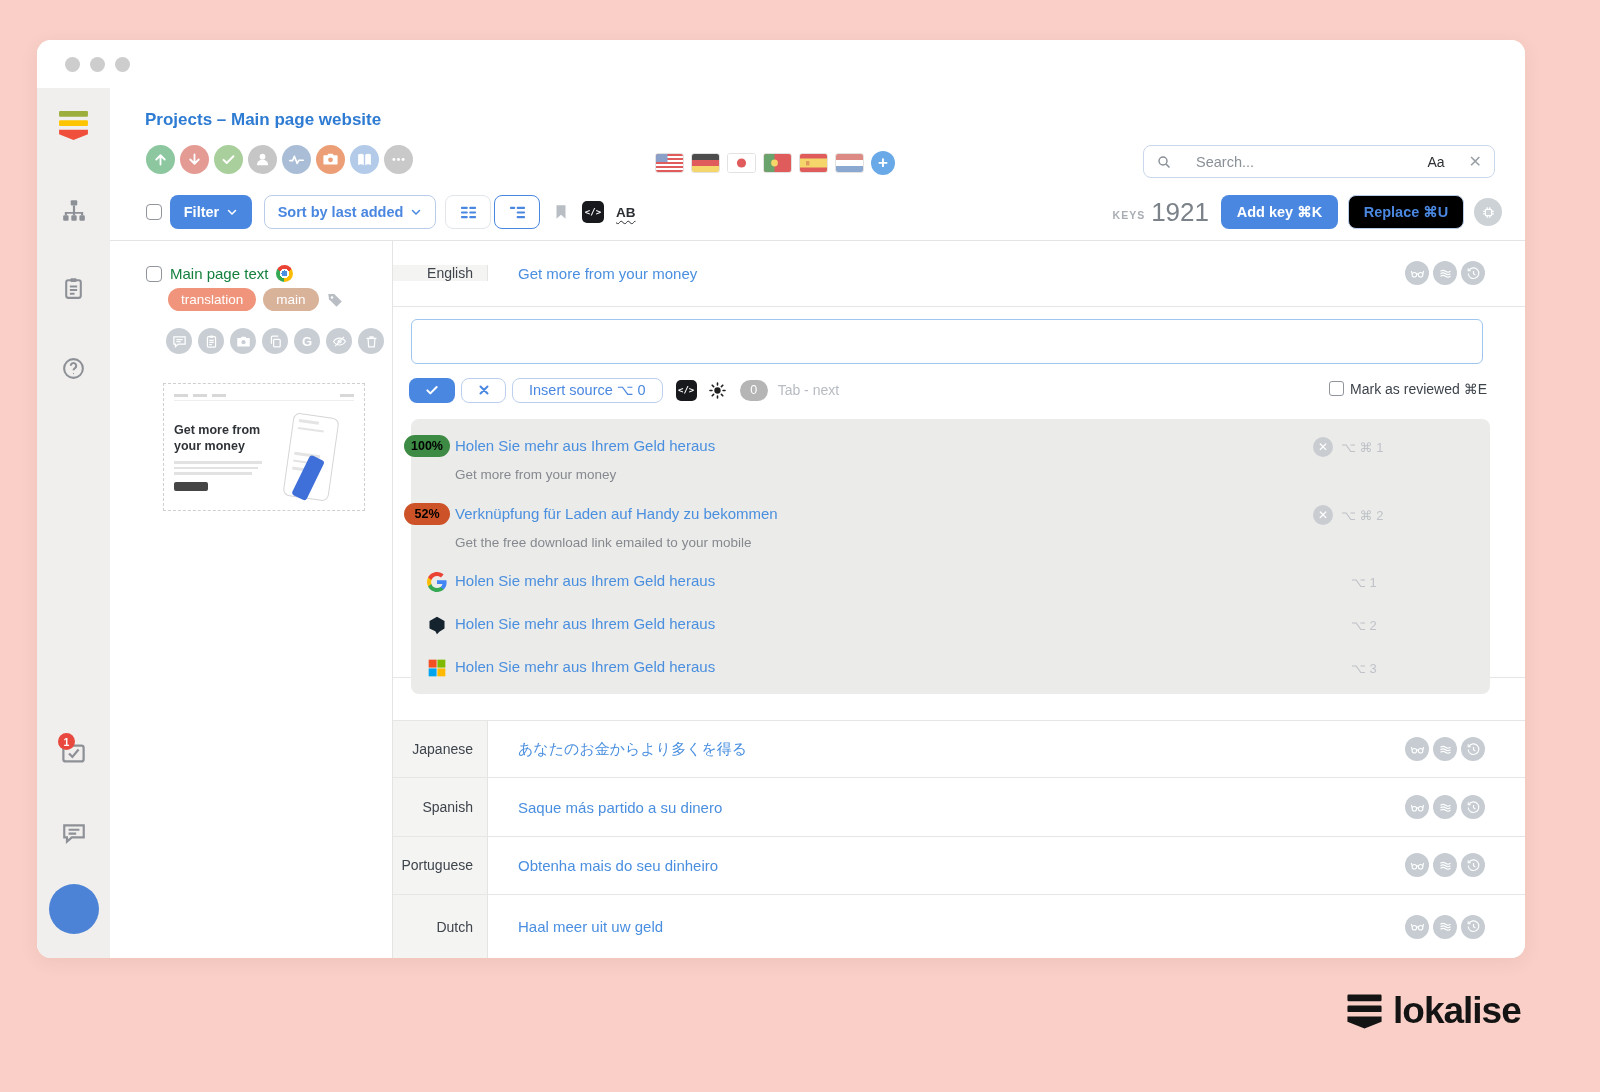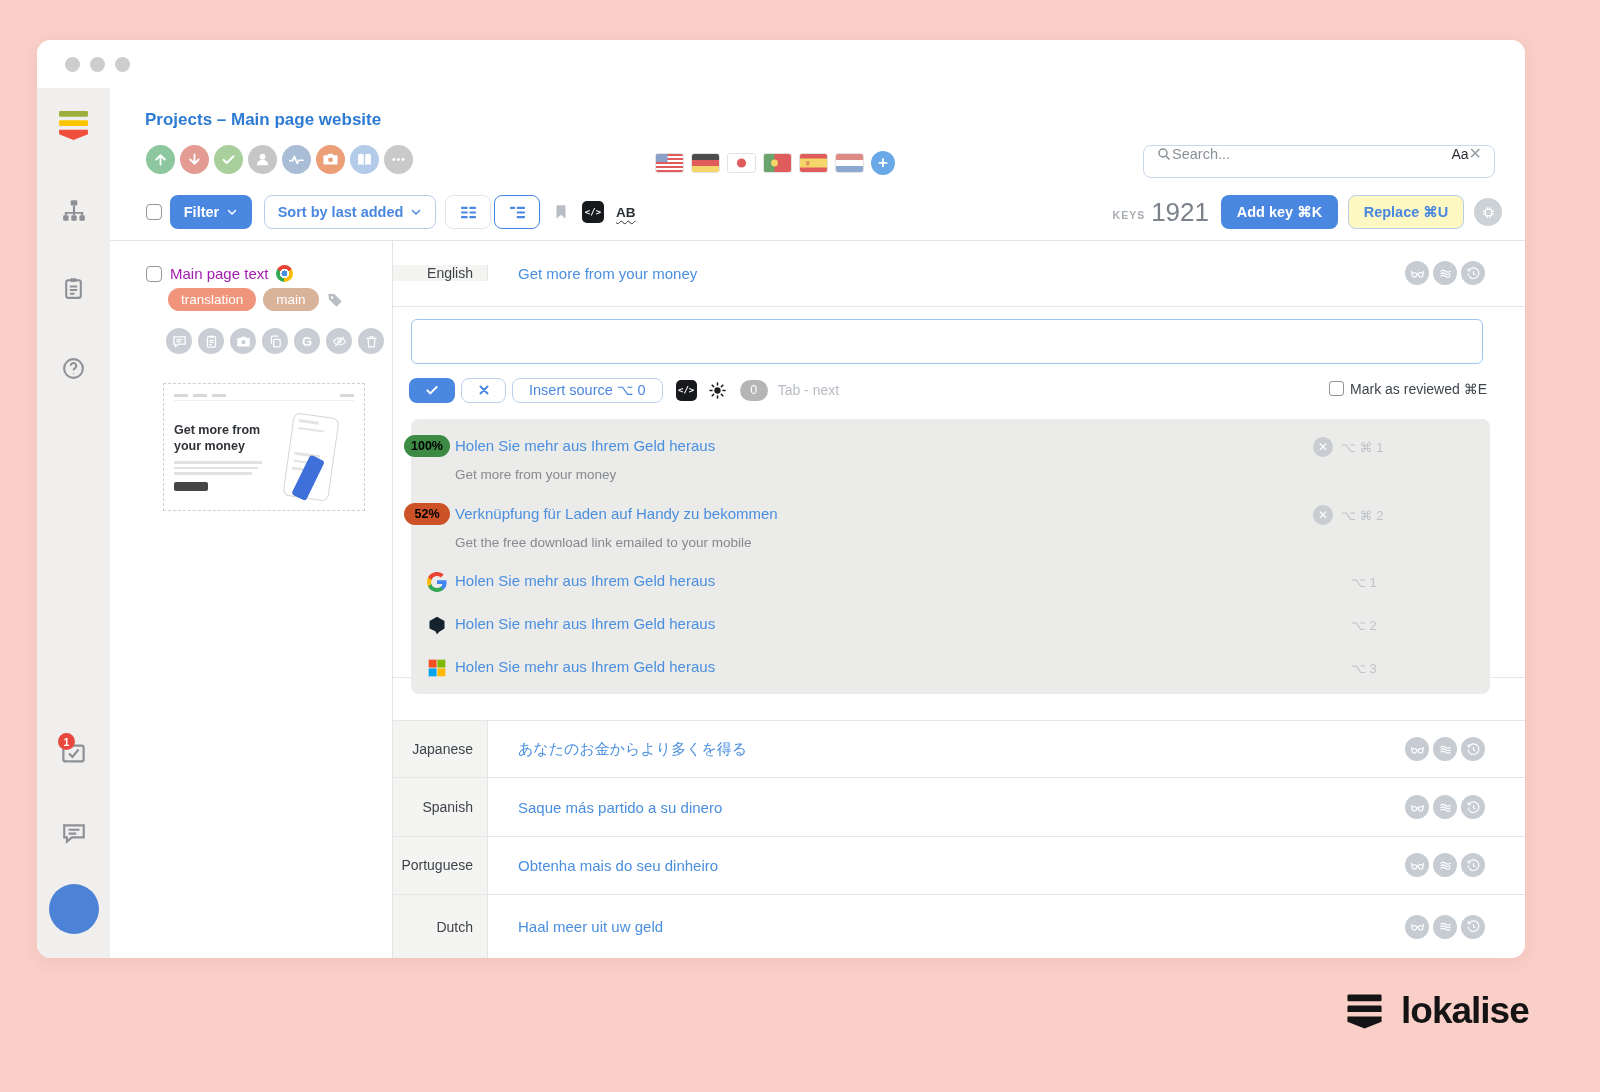--- a/index.html
+++ b/index.html
@@ -35,21 +35,21 @@
   .c-gray   { background:#c6c6c6; } .c-bluegray { background:#a9bdd6; } .c-orange { background:#ec9f77; }
   .c-blue   { background:#b3cbe8; } .c-gray2 { background:#c9c9c9; }
 
   .flag-row { position:absolute; left:545px; top:63px; display:flex; gap:7px; align-items:center; }
   .flag { width:29px; height:20px; border-radius:3px; border:1px solid #e4e2e0; overflow:hidden; background:#fff; }
   .flag svg { display:block; width:27px; height:18px; }
   .add-lang { width:24px; height:24px; border-radius:50%; background:#6aa9e8; color:#fff;
               display:flex; align-items:center; justify-content:center; font-size:17px; font-weight:bold; }
 
   .search-box { position:absolute; left:1033px; top:57px; width:352px; height:33px; background:#fff;
-                border:1px solid #c9d7ec; border-radius:8px; display:flex; align-items:flex-start; padding:0 12px; gap:0; }
+                border:1px solid #c9d7ec; border-radius:8px; display:flex; align-items:center; padding:0 12px; gap:24px; }
   .search-box input { border:none; outline:none; flex:1; font-size:14.5px; color:#3c424a; font-family:inherit; background:transparent; }
   .search-box input::placeholder { color:#8a9097; }
   .search-aa { font-size:14px; color:#2c2f33; }
   .search-x  { font-size:16px; color:#9aa0a6; line-height:1; }
 
   .toolbar { position:absolute; left:36px; top:107px; height:34px; display:flex; align-items:center; }
   .cb { width:16px; height:16px; border:1.6px solid #90959c; border-radius:4px; background:#fff; flex:none; }
   .btn { height:34px; border-radius:8px; display:inline-flex; align-items:center; justify-content:center;
          font-size:14.5px; font-weight:bold; gap:7px; }
   .btn-filter { width:82px; background:#4a87e0; color:#fff; margin-left:8px; }
@@ -62,30 +62,30 @@
   .tool-ic { margin-left:12px; display:flex; align-items:center; }
   .code-chip { width:22px; height:22px; background:#17191c; border-radius:5px; color:#fff;
                font-family:"DejaVu Sans Mono", monospace; font-size:9px; font-weight:bold;
                display:flex; align-items:center; justify-content:center; }
   .ab-mark { font-size:13.5px; font-weight:bold; color:#2c2f33; text-decoration:underline wavy 1px #2c2f33; text-underline-offset:3px; }
 
   .toolbar-right { position:absolute; right:23px; top:107px; height:34px; display:flex; align-items:center; }
   .keys-label { font-size:10.5px; letter-spacing:1px; color:#a8adb3; margin-right:6px; margin-top:6px;font-weight:bold; }
   .keys-count { font-size:26px; color:#7c828a; margin-right:12px; }
   .btn-addkey { width:117px; background:#4a87e0; color:#fff; }
-  .btn-replace { width:116px; background:#fef9c3; border:1px solid #b9cdea; color:#4a87e0; margin-left:10px; }
+  .btn-replace { width:116px; background:#000000; border:1px solid #b9cdea; color:#4a87e0; margin-left:10px; }
   .gear-circle { width:28px; height:28px; border-radius:50%; background:#cdd2d7; margin-left:10px;
                  display:flex; align-items:center; justify-content:center; }
 
   .h-divider { position:absolute; left:0; top:152px; right:0; height:1px; background:#e4e4e4; }
 
   
   .key-panel { position:absolute; left:0; top:153px; width:282px; bottom:0; background:#fff; }
   .key-head { position:absolute; left:36px; top:24px; display:flex; align-items:center; gap:8px; }
-  .key-name { font-size:15px; color:#a21caf; }
+  .key-name { font-size:15px; color:#15803d; }
   .chrome-icon { width:17px; height:17px; border-radius:50%; flex:none;
       background: radial-gradient(circle at center, #4a90e2 0 3px, #fff 3px 4.6px, rgba(0,0,0,0) 4.6px),
                   conic-gradient(from 60deg, #fbbc05 0 120deg, #34a853 120deg 240deg, #ea4335 240deg 360deg); }
   .tag-row { position:absolute; left:58px; top:47px; display:flex; align-items:center; gap:7px; }
   .tag-pill { height:23px; border-radius:12px; padding:0 13px; color:#fff; font-size:13.5px;
               display:flex; align-items:center; }
   .tag-translation { background:#f0947b; }
   .tag-main { background:#d9b29a; }
   .key-icons { position:absolute; left:56px; top:87px; display:flex; gap:6px; }
   .key-ic { width:26px; height:26px; border-radius:50%; background:#c9ced4; display:flex; align-items:center; justify-content:center; }
@@ -153,21 +153,21 @@
   .m-green { background:#3c8a43; } .m-orange { background:#cd5227; }
   .sugg-text { position:absolute; left:44px; font-size:15px; color:#4a8fdf; white-space:nowrap; }
   .sugg-sub { position:absolute; left:44px; font-size:13.5px; color:#85898f; white-space:nowrap; }
   .sugg-x { position:absolute; width:20px; height:20px; border-radius:50%; background:#c9cdd2;
             display:flex; align-items:center; justify-content:center; color:#fff; font-size:12px; }
   .sugg-short { position:absolute; font-size:13px; color:#bfc3c8; white-space:nowrap; }
   .mt-ic { position:absolute; left:16px; width:20px; height:20px; }
   .mt-ic svg { width:20px; height:20px; display:block; }
 
   
-  .footer-brand { position:absolute; left:1345px; top:990px; display:flex; align-items:center; gap:17px; }
+  .footer-brand { position:absolute; left:1345px; top:990px; display:flex; align-items:center; gap:9px; }
   .footer-word { font-size:37px; font-weight:bold; color:#141414; letter-spacing:-1px; }
 </style>
 </head>
 <body>
 
 <div class="window">
   <div class="titlebar">
     <div class="dots">
       <span class="dot"></span>
       <span class="dot"></span>

